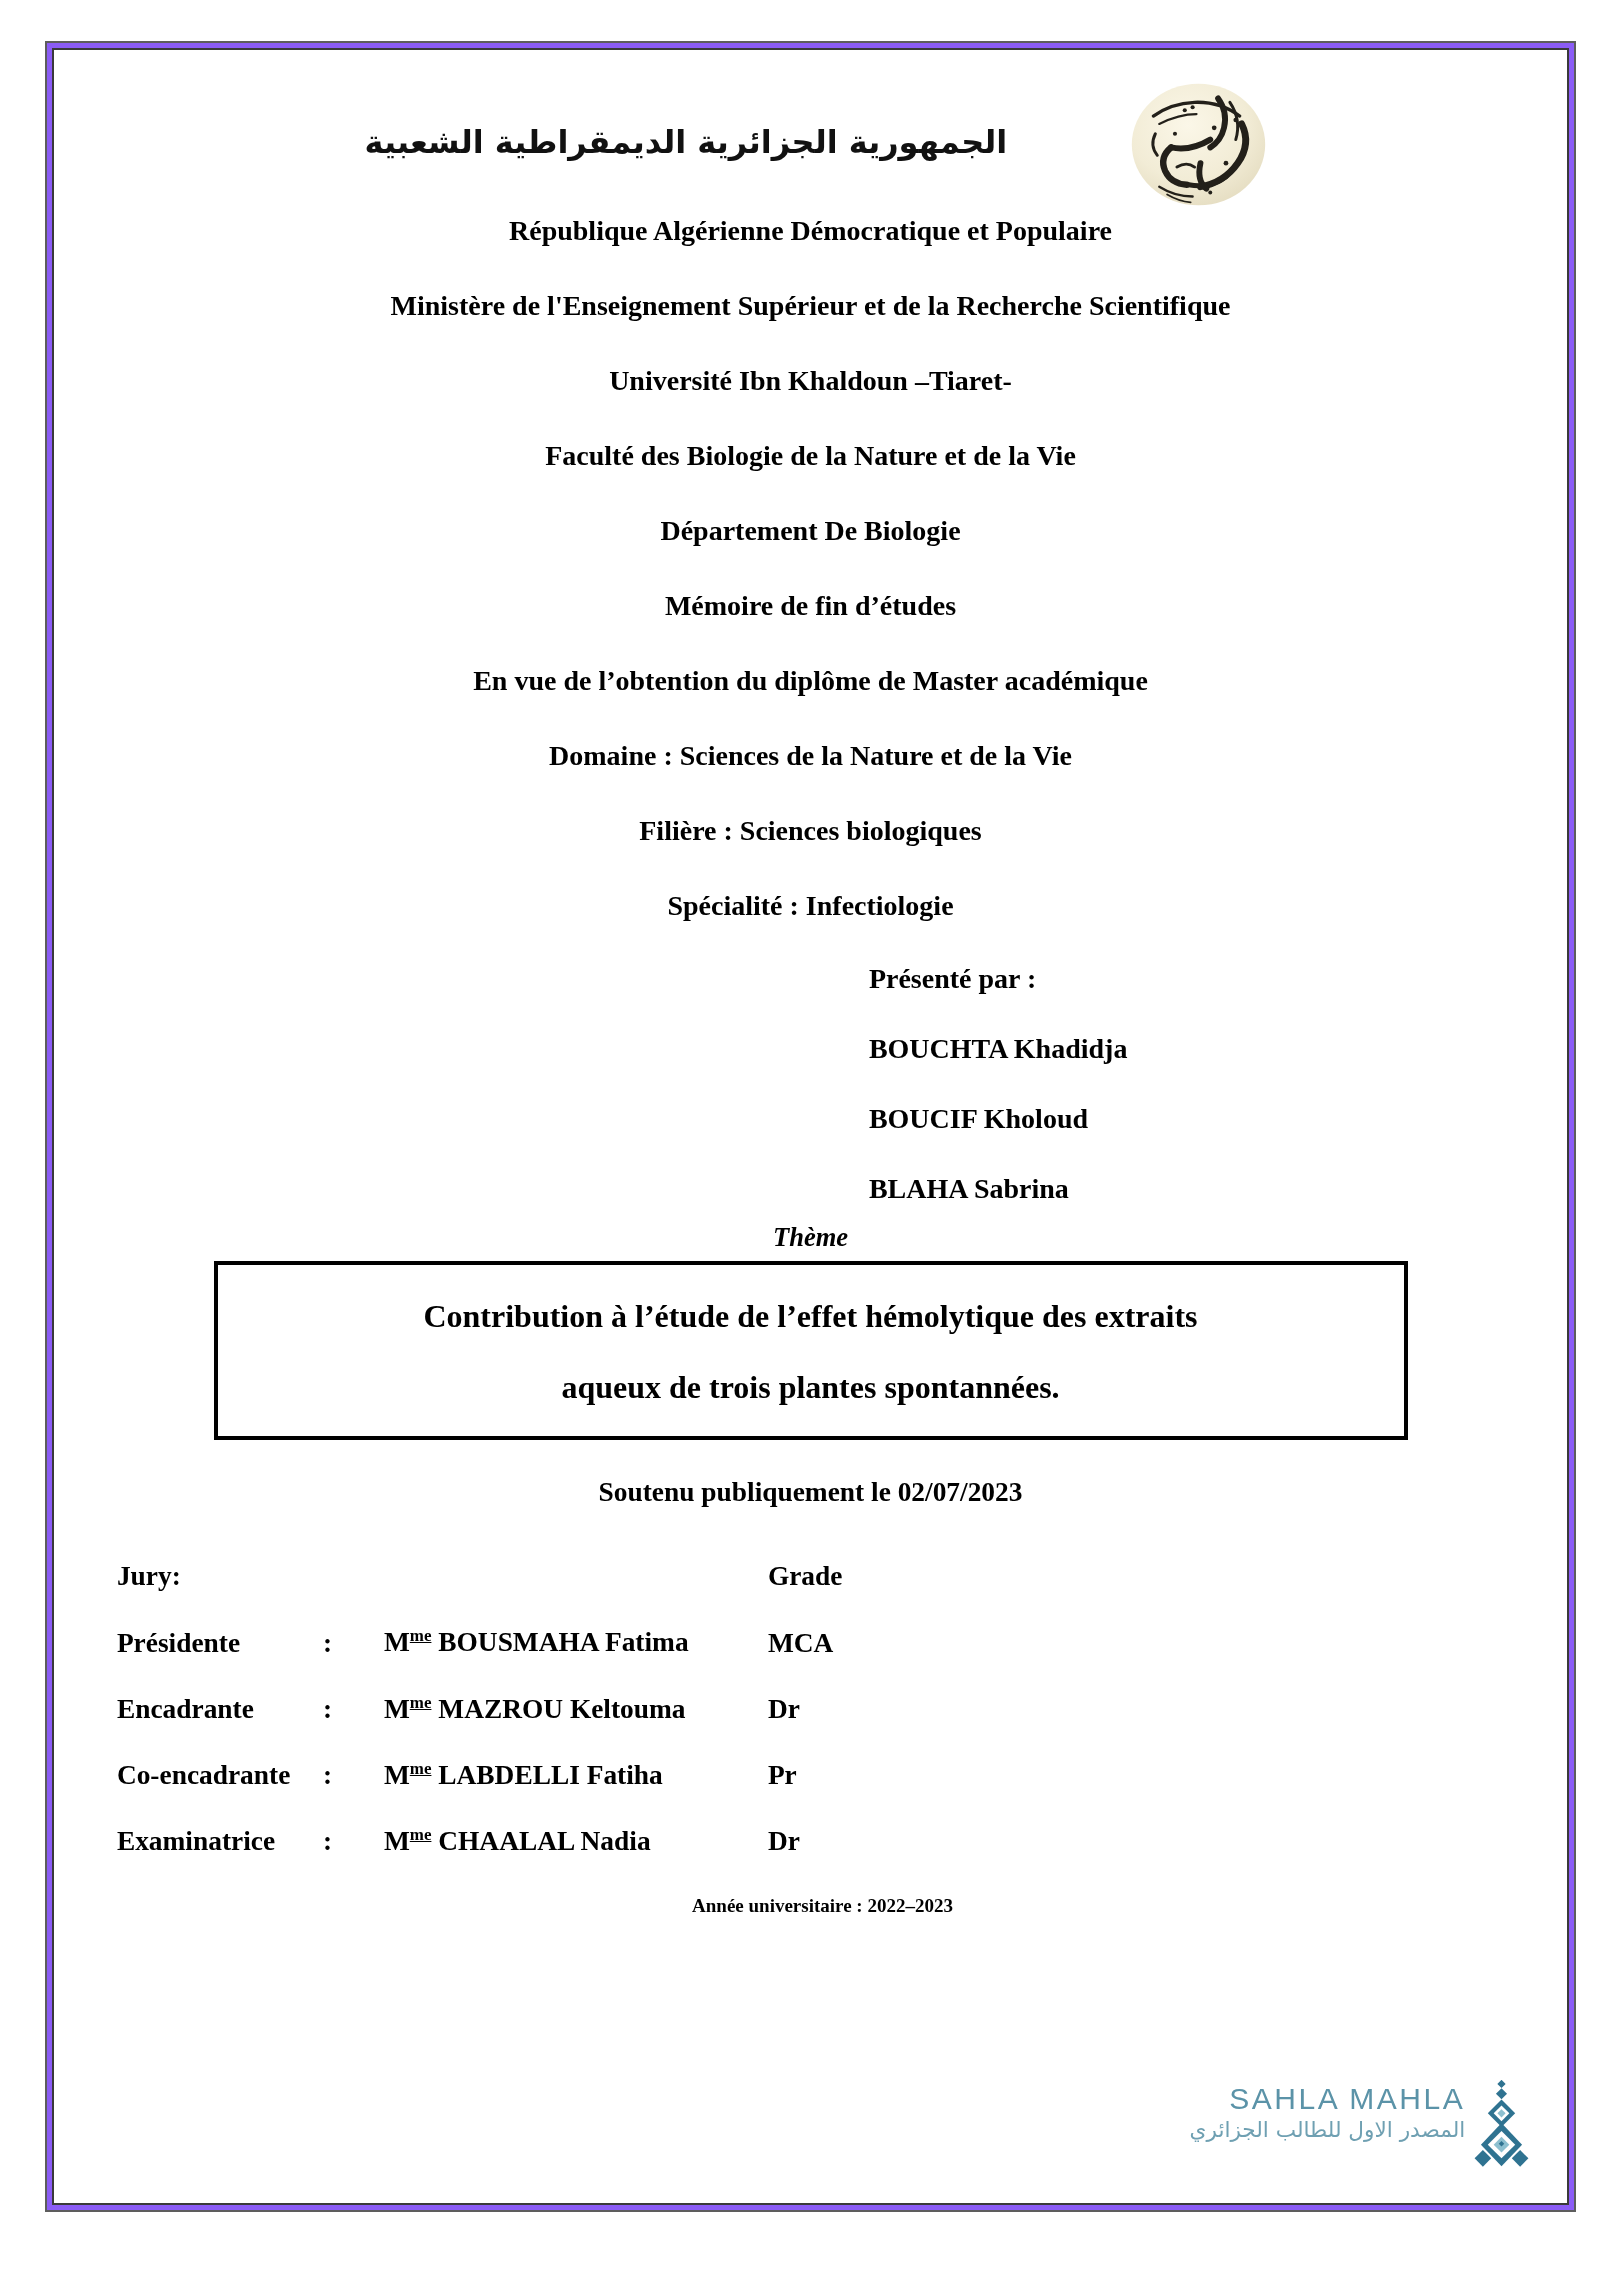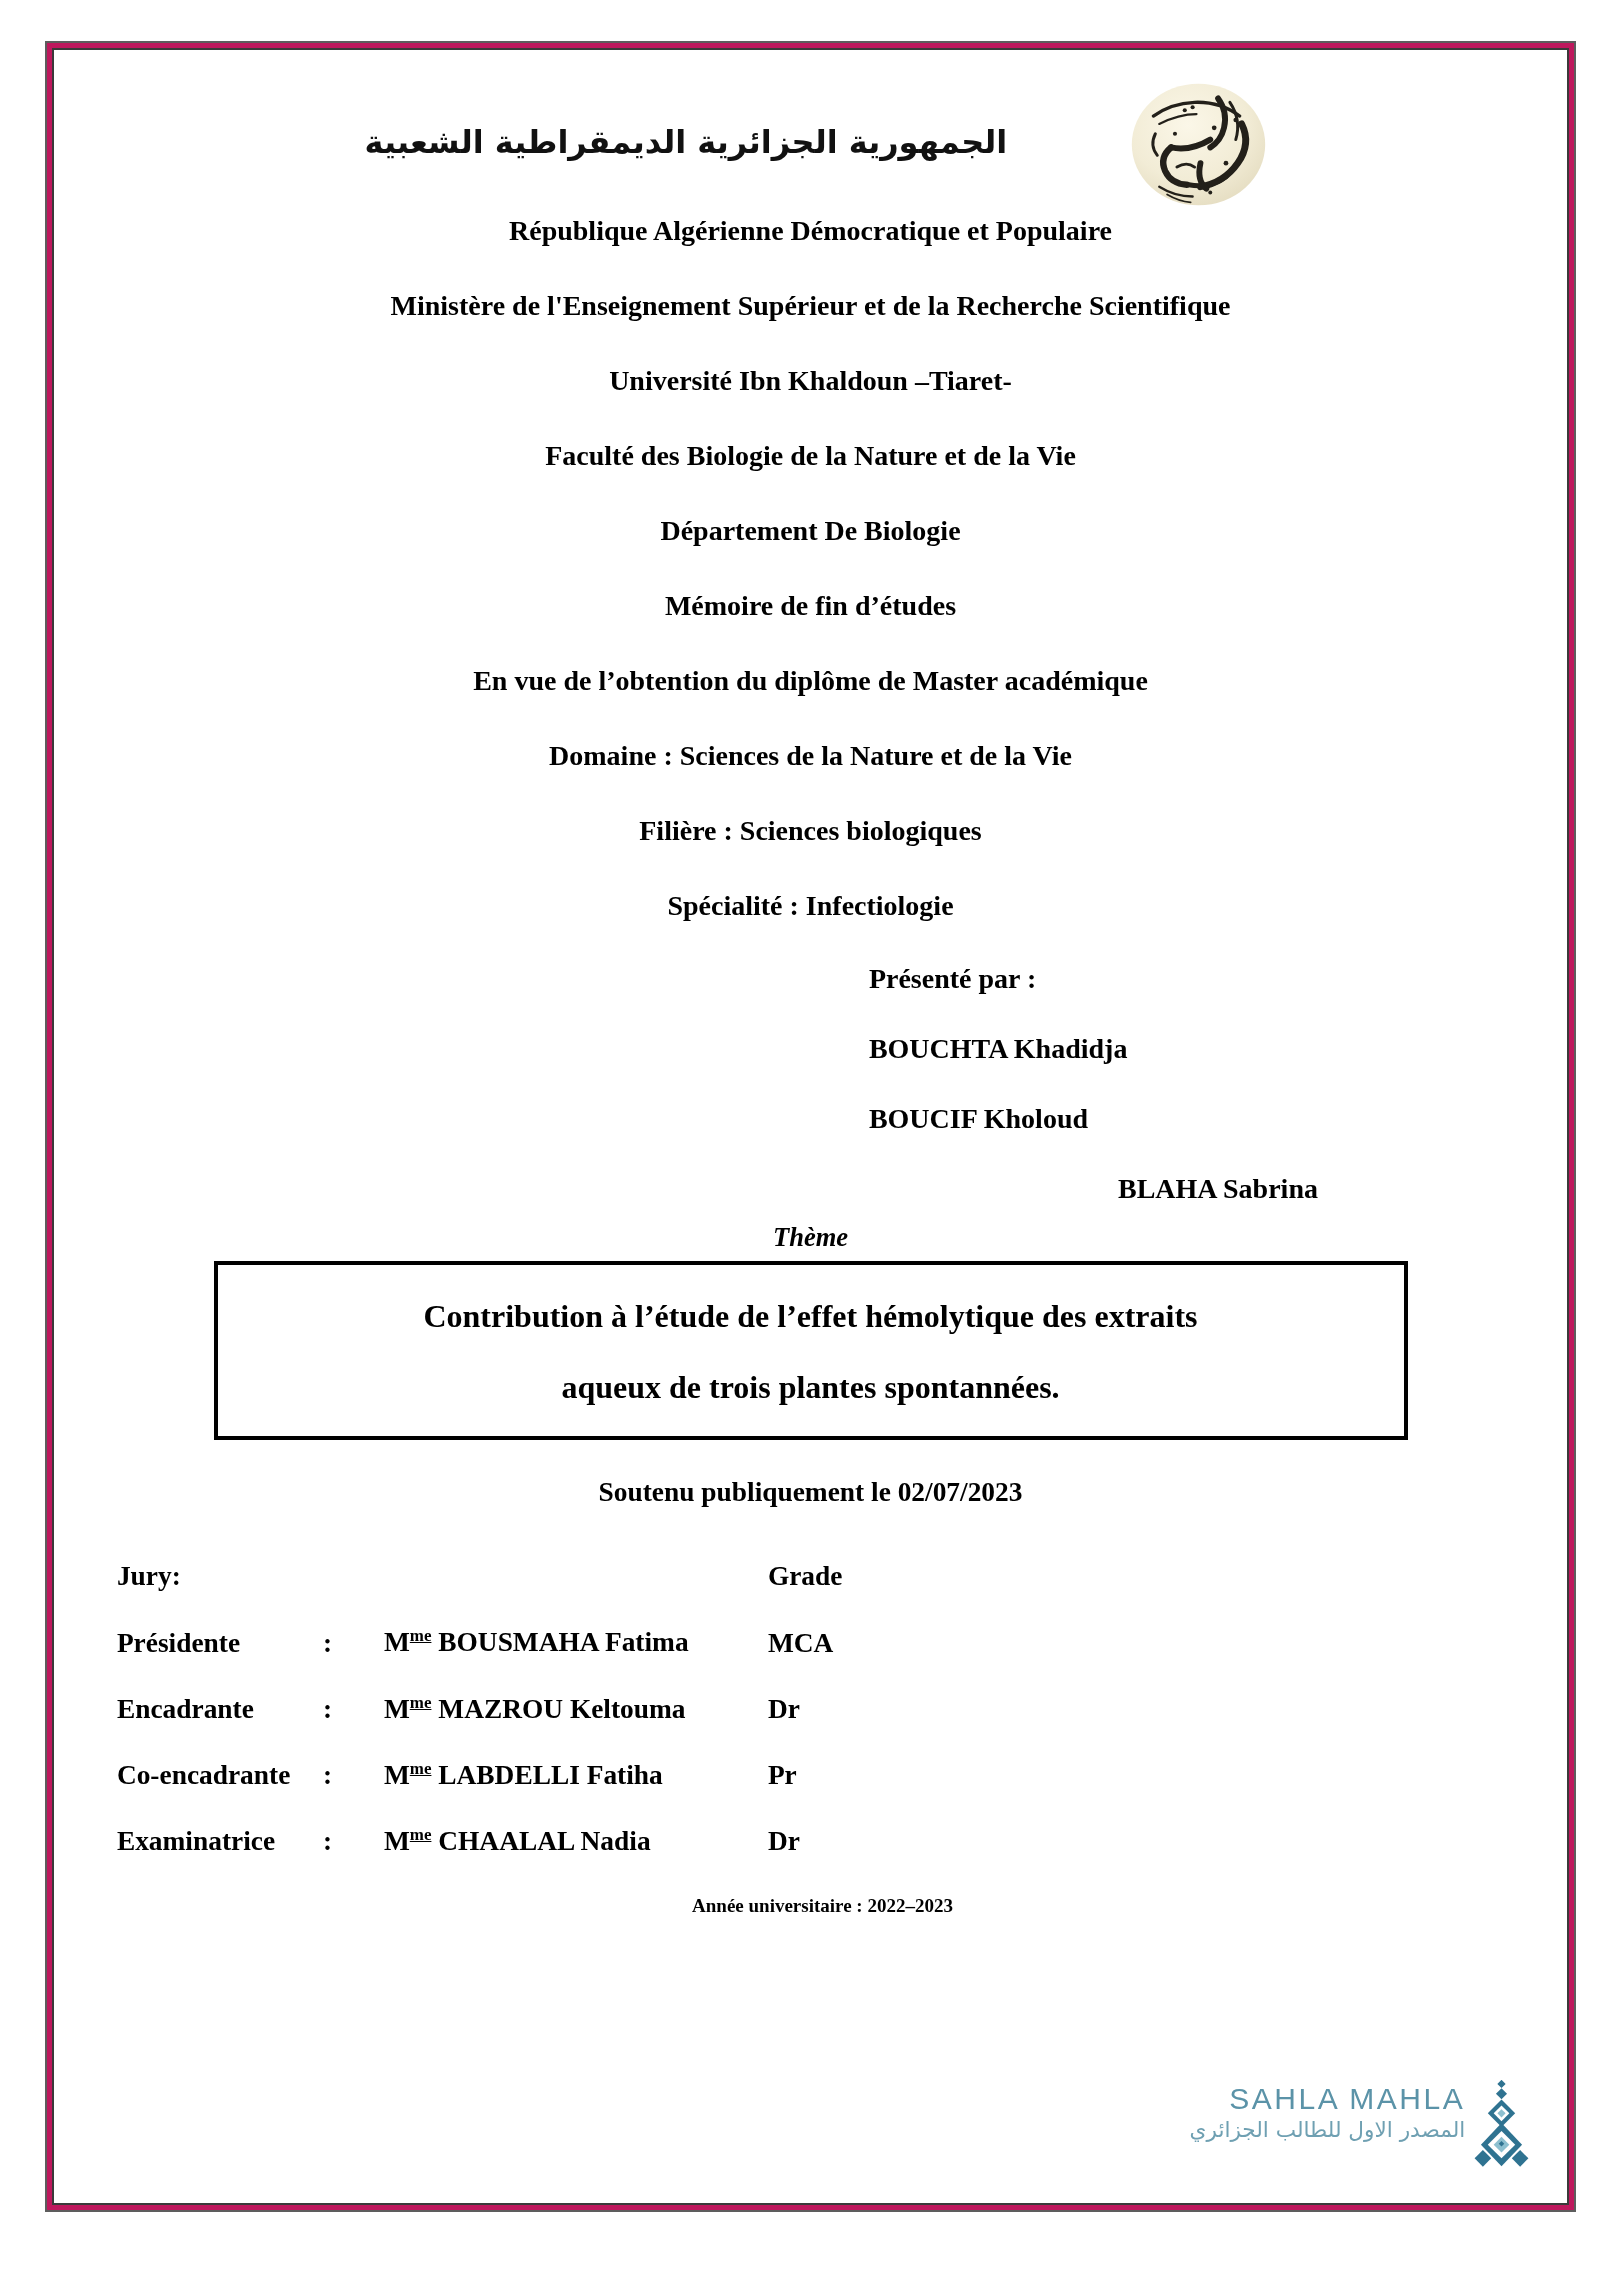--- a/index.html
+++ b/index.html
@@ -16,21 +16,21 @@
     overflow: hidden;
   }
 
   
   #page-sheet {
     position: absolute;
     left: 45px;
     top: 41px;
     width: 1531px;
     height: 2171px;
-    background: #be185d;
+    background: #8b5cf6;
     border: 2px solid #5d5d5d;
     box-sizing: border-box;
   }
   #page-inner {
     position: absolute;
     left: 4.9px;
     top: 4.9px;
     right: 4.9px;
     bottom: 4.9px;
     border: 2px solid #3a3a3a;
@@ -93,21 +93,21 @@
     padding-left: 815px;
     text-align: left;
   }
   .presented-line {
     font-weight: 700;
     font-size: 28px;
     line-height: 1;
     margin: 0 0 42px 0;
     white-space: nowrap;
   }
-  .presented-line:last-child { margin-bottom: 0; text-align: center; }
+  .presented-line:last-child { margin-bottom: 0; }
 
   
   .theme-label {
     text-align: center;
     font-style: italic;
     font-weight: 700;
     font-size: 26.5px;
     margin: 19.6px 0 7.8px 0;
   }
   .theme-box {

